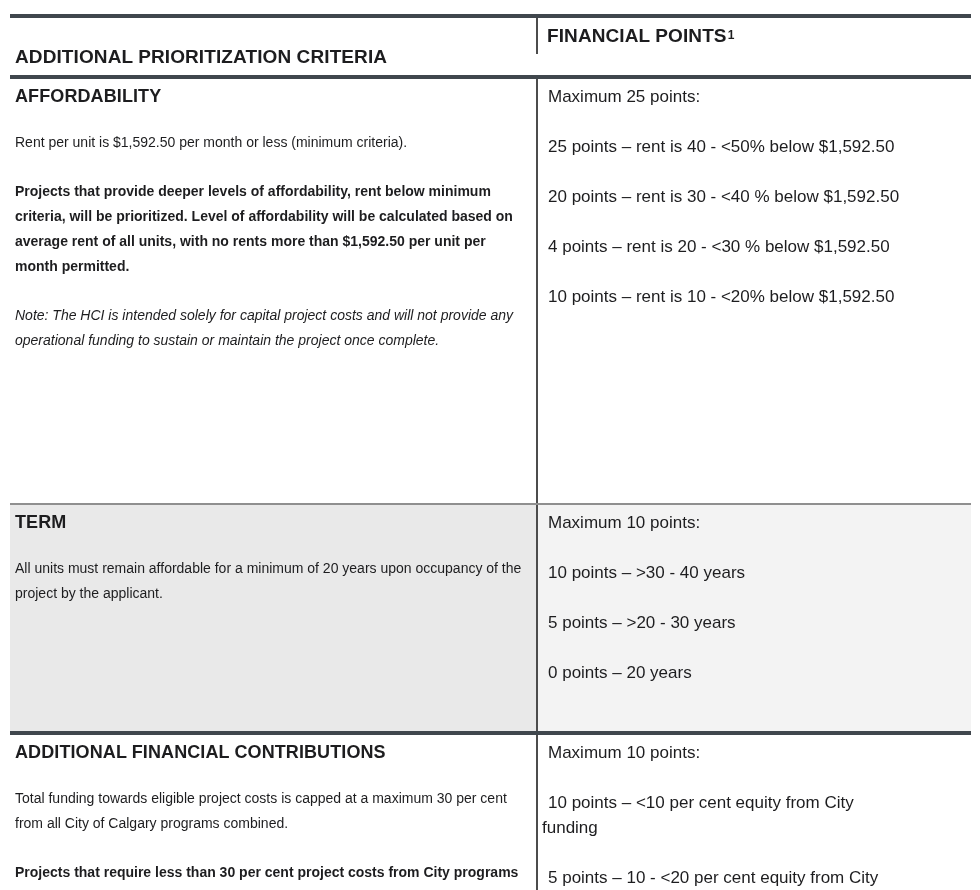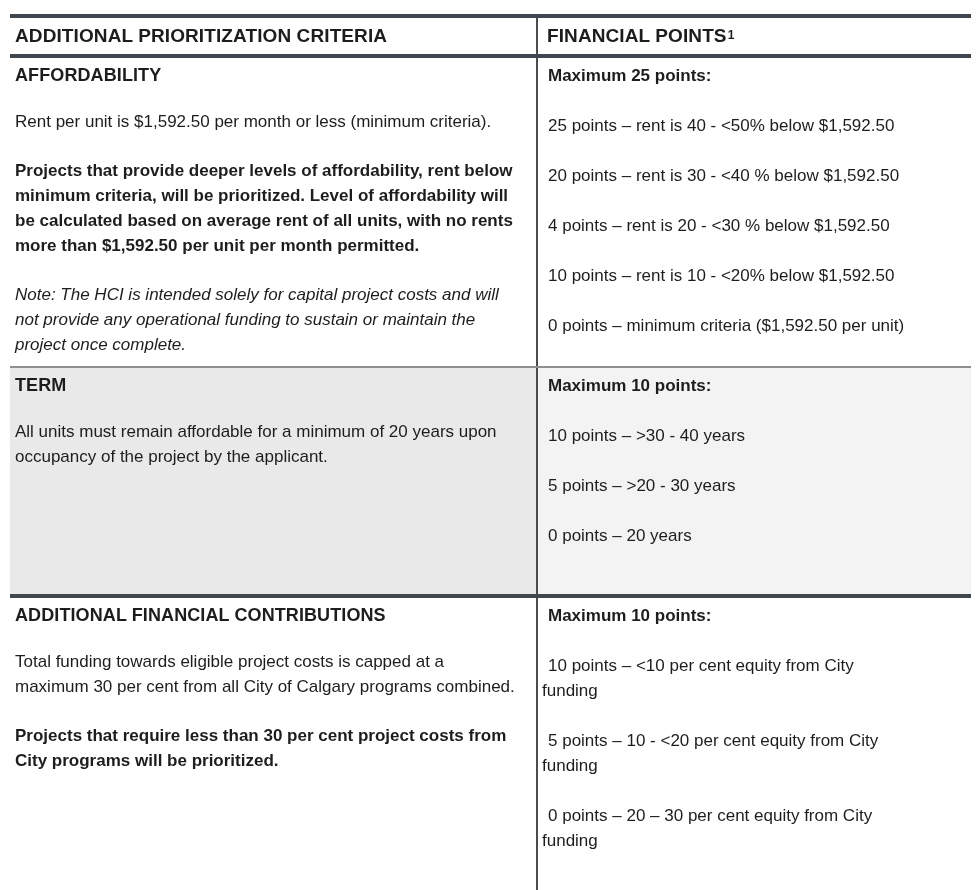--- a/index.html
+++ b/index.html
@@ -24,44 +24,44 @@
   .grid{display:grid;grid-template-columns:526px 435px;}
   .thead{
     border-top:4px solid var(--border-heavy);
     border-bottom:4px solid var(--border-heavy);
   }
   .th{
     height:36px;display:flex;align-items:center;
     font-weight:bold;font-size:19px;letter-spacing:.1px;
     white-space:nowrap;overflow:hidden;
   }
-  .th-left{padding-left:5px;}
+  .th-left{padding-left:5px;margin-top:21px;}
   .th-right{border-left:2px solid var(--divider);padding-left:9px;}
   .th-right sup{font-size:12px;line-height:0;margin-left:1px;position:relative;top:-1px;}
 
   .sec{min-height:10px;}
-  .sec-affordability{height:308px;}
+  .sec-affordability{height:424px;}
   .sec-term{height:228px;border-top:2px solid var(--border-light);}
   .sec-financial{height:300px;border-top:4px solid var(--border-heavy);}
 
   .cell{padding:2px 8px 0 5px;overflow:hidden;}
   .cell-right{border-left:2px solid var(--divider);padding-left:4px;padding-right:38px;}
   .sec-term .cell-left{background:var(--shade-left);}
   .sec-term .cell-right{background:var(--shade-right);}
 
   .sec-title{
     margin:0;padding-top:3px;font-size:18px;font-weight:bold;
     line-height:24px;letter-spacing:.1px;
   }
-  .cell-left p{margin:22px 6px 0 0;font-size:17px;line-height:25px;}
+  .cell-left p{margin:22px 6px 0 0;font-size:14px;line-height:25px;}
   .cell-left p.note{margin-top:24px;font-style:italic;}
   .cell-left p.para2{margin-top:24px;font-weight:bold;}
 
   .max-points{
-    margin:0;padding-top:3px;font-size:17px;font-weight:bold;
+    margin:0;padding-top:3px;font-size:17px;font-weight:normal;
     line-height:25px;text-indent:6px;
   }
   .pt{
     margin:25px 0 0 0;font-size:17px;line-height:25px;text-indent:6px;
   }
   .pt b{font-weight:normal;}
   .pt span{white-space:pre-line;}
 </style>
 </head>
 <body>
@@ -82,21 +82,20 @@
       <p>Rent per unit is $1,592.50 per month or less (minimum criteria).</p>
       <p class="para2">Projects that provide deeper levels of affordability, rent below minimum criteria, will be prioritized. Level of affordability will be calculated based on average rent of all units, with no rents more than $1,592.50 per unit per month permitted.</p>
       <p class="note">Note: The HCI is intended solely for capital project costs and will not provide any operational funding to sustain or maintain the project once complete.</p>
     </div>
     <div class="cell cell-right">
       <p class="max-points">Maximum 25 points:</p>
       <p class="pt"><b>25 points</b> <span>– rent is 40 - &lt;50% below $1,592.50</span></p>
       <p class="pt"><b>20 points</b> <span>– rent is 30 - &lt;40 % below $1,592.50</span></p>
       <p class="pt"><b>4 points</b> <span>– rent is 20 - &lt;30 % below $1,592.50</span></p>
       <p class="pt"><b>10 points</b> <span>– rent is 10 - &lt;20% below $1,592.50</span></p>
-      <p class="pt"><b>0 points</b> <span>– minimum criteria ($1,592.50 per unit)</span></p>
     </div>
   </div>
 
   <div class="grid sec sec-term">
     <div class="cell cell-left">
       <h3 class="sec-title">TERM</h3>
       <p>All units must remain affordable for a minimum of 20 years upon occupancy of the project by the applicant.</p>
     </div>
     <div class="cell cell-right">
       <p class="max-points">Maximum 10 points:</p>

